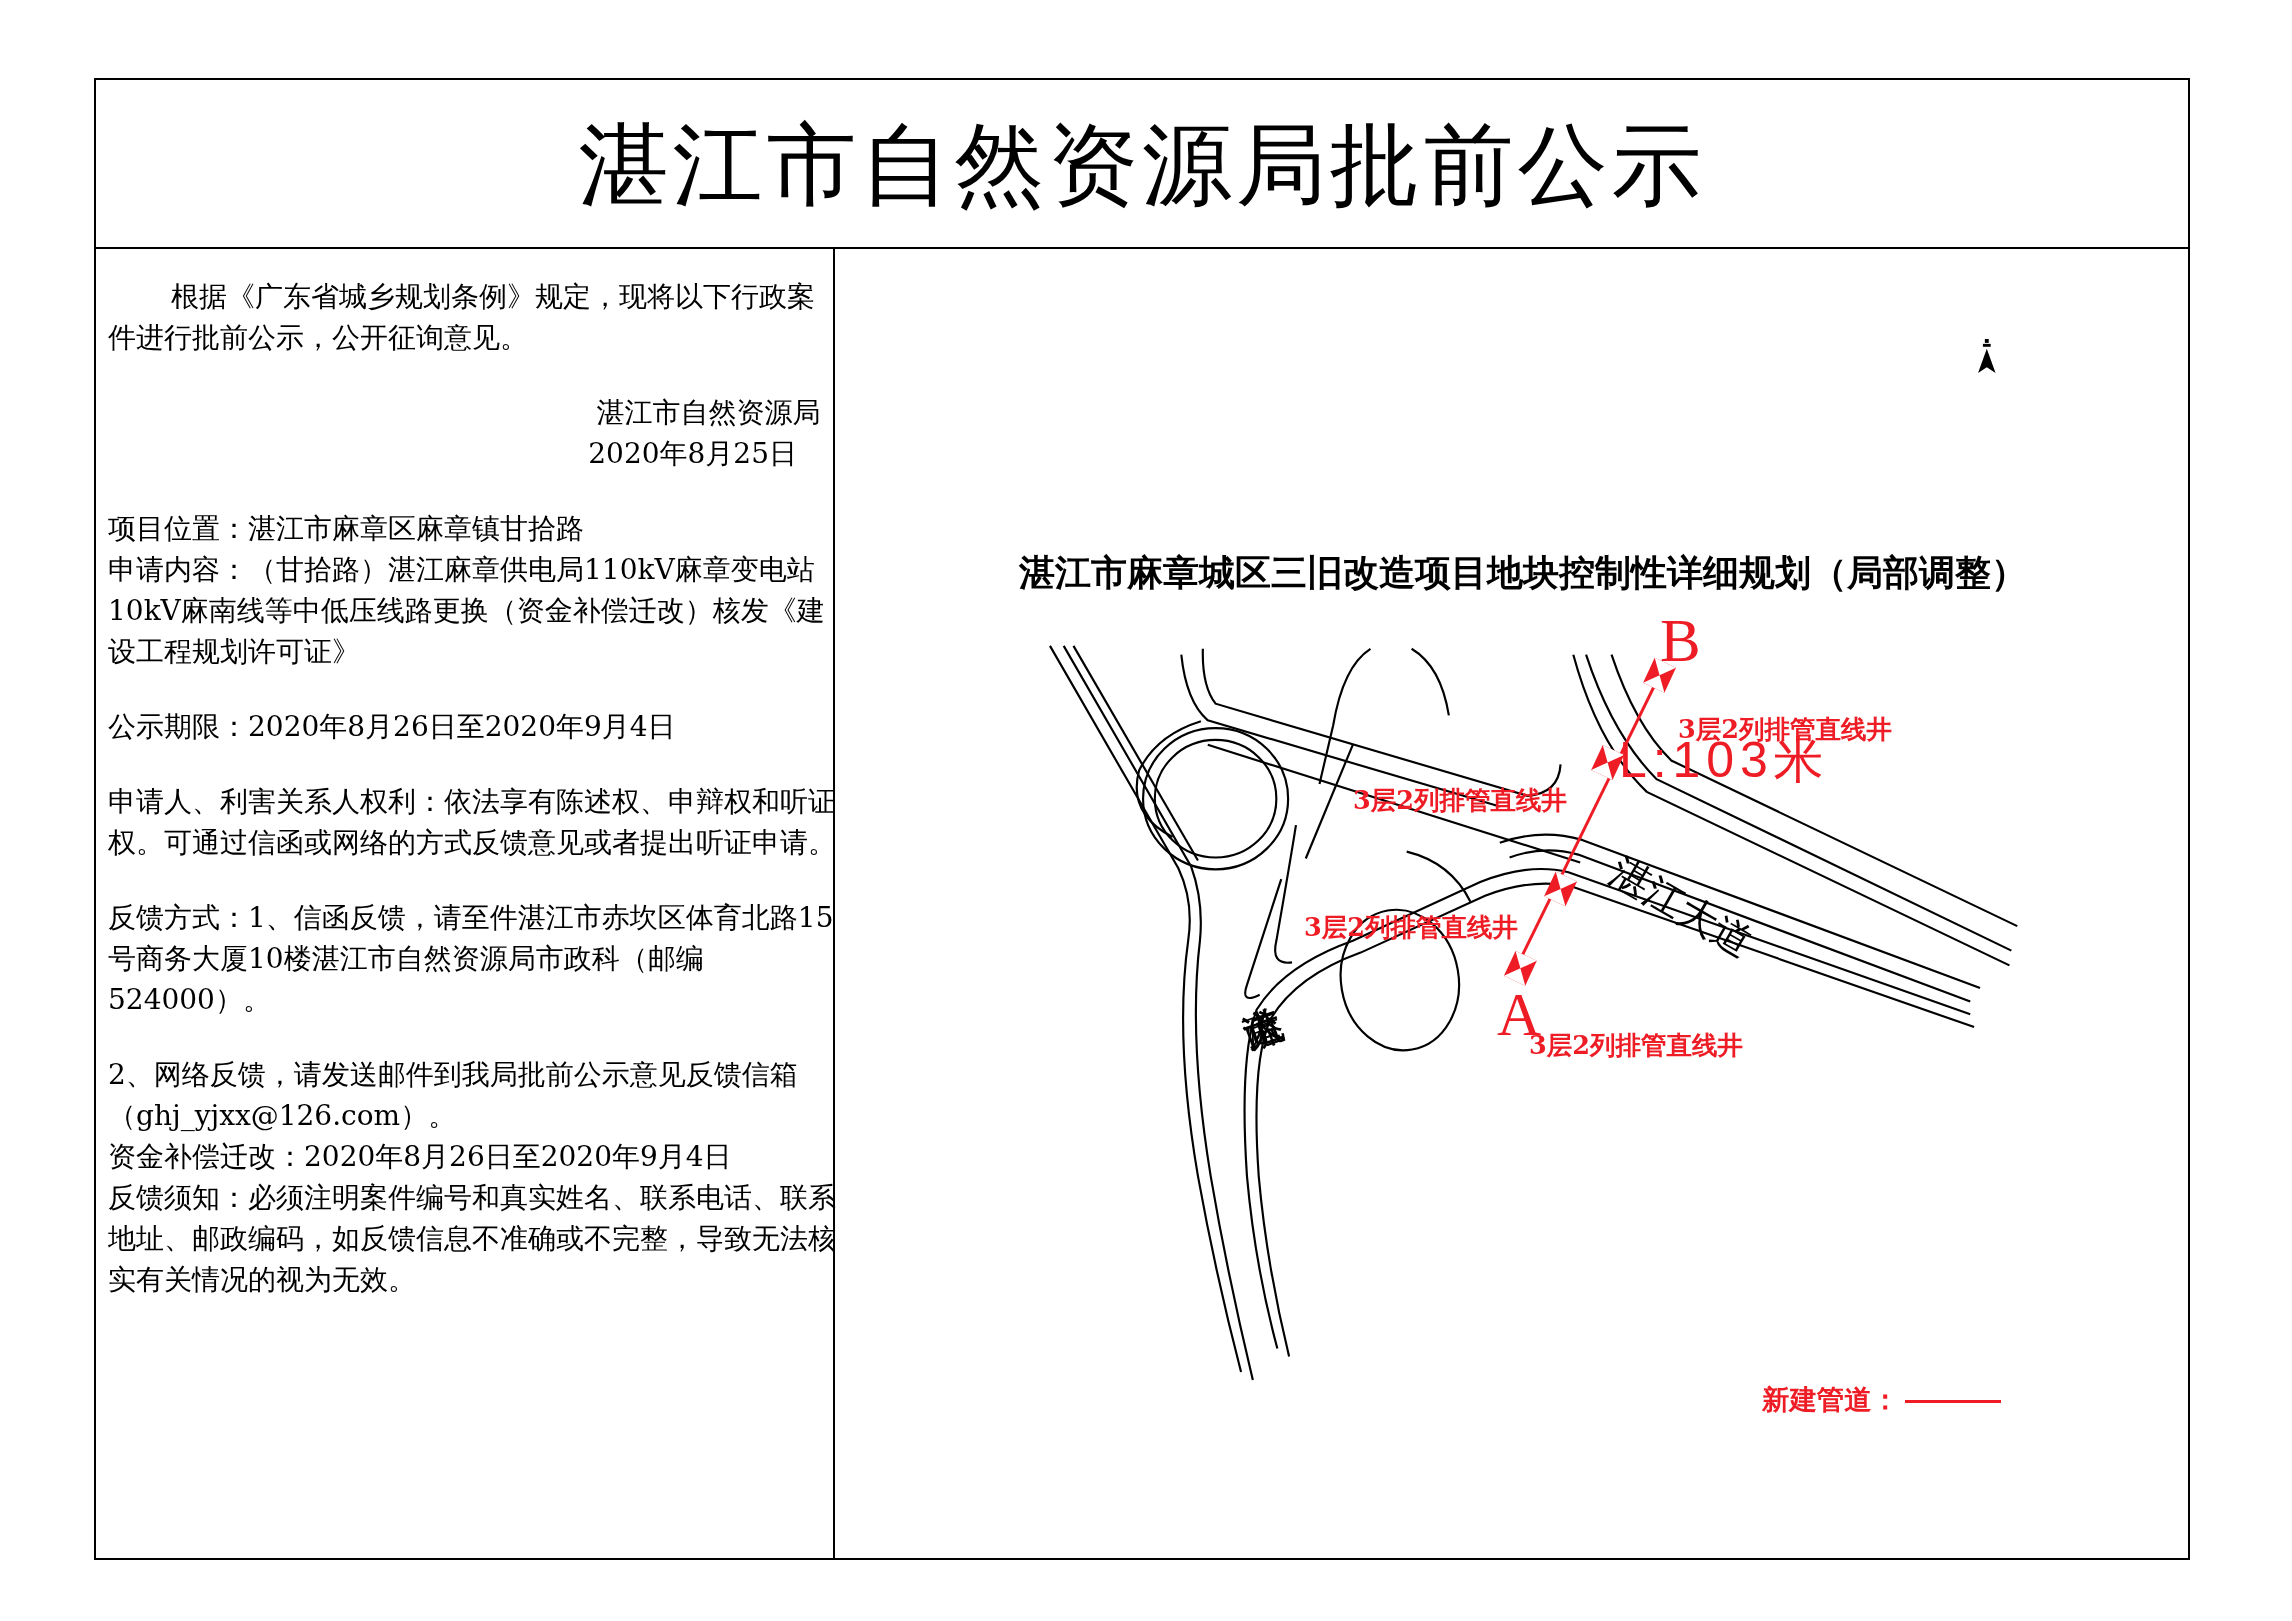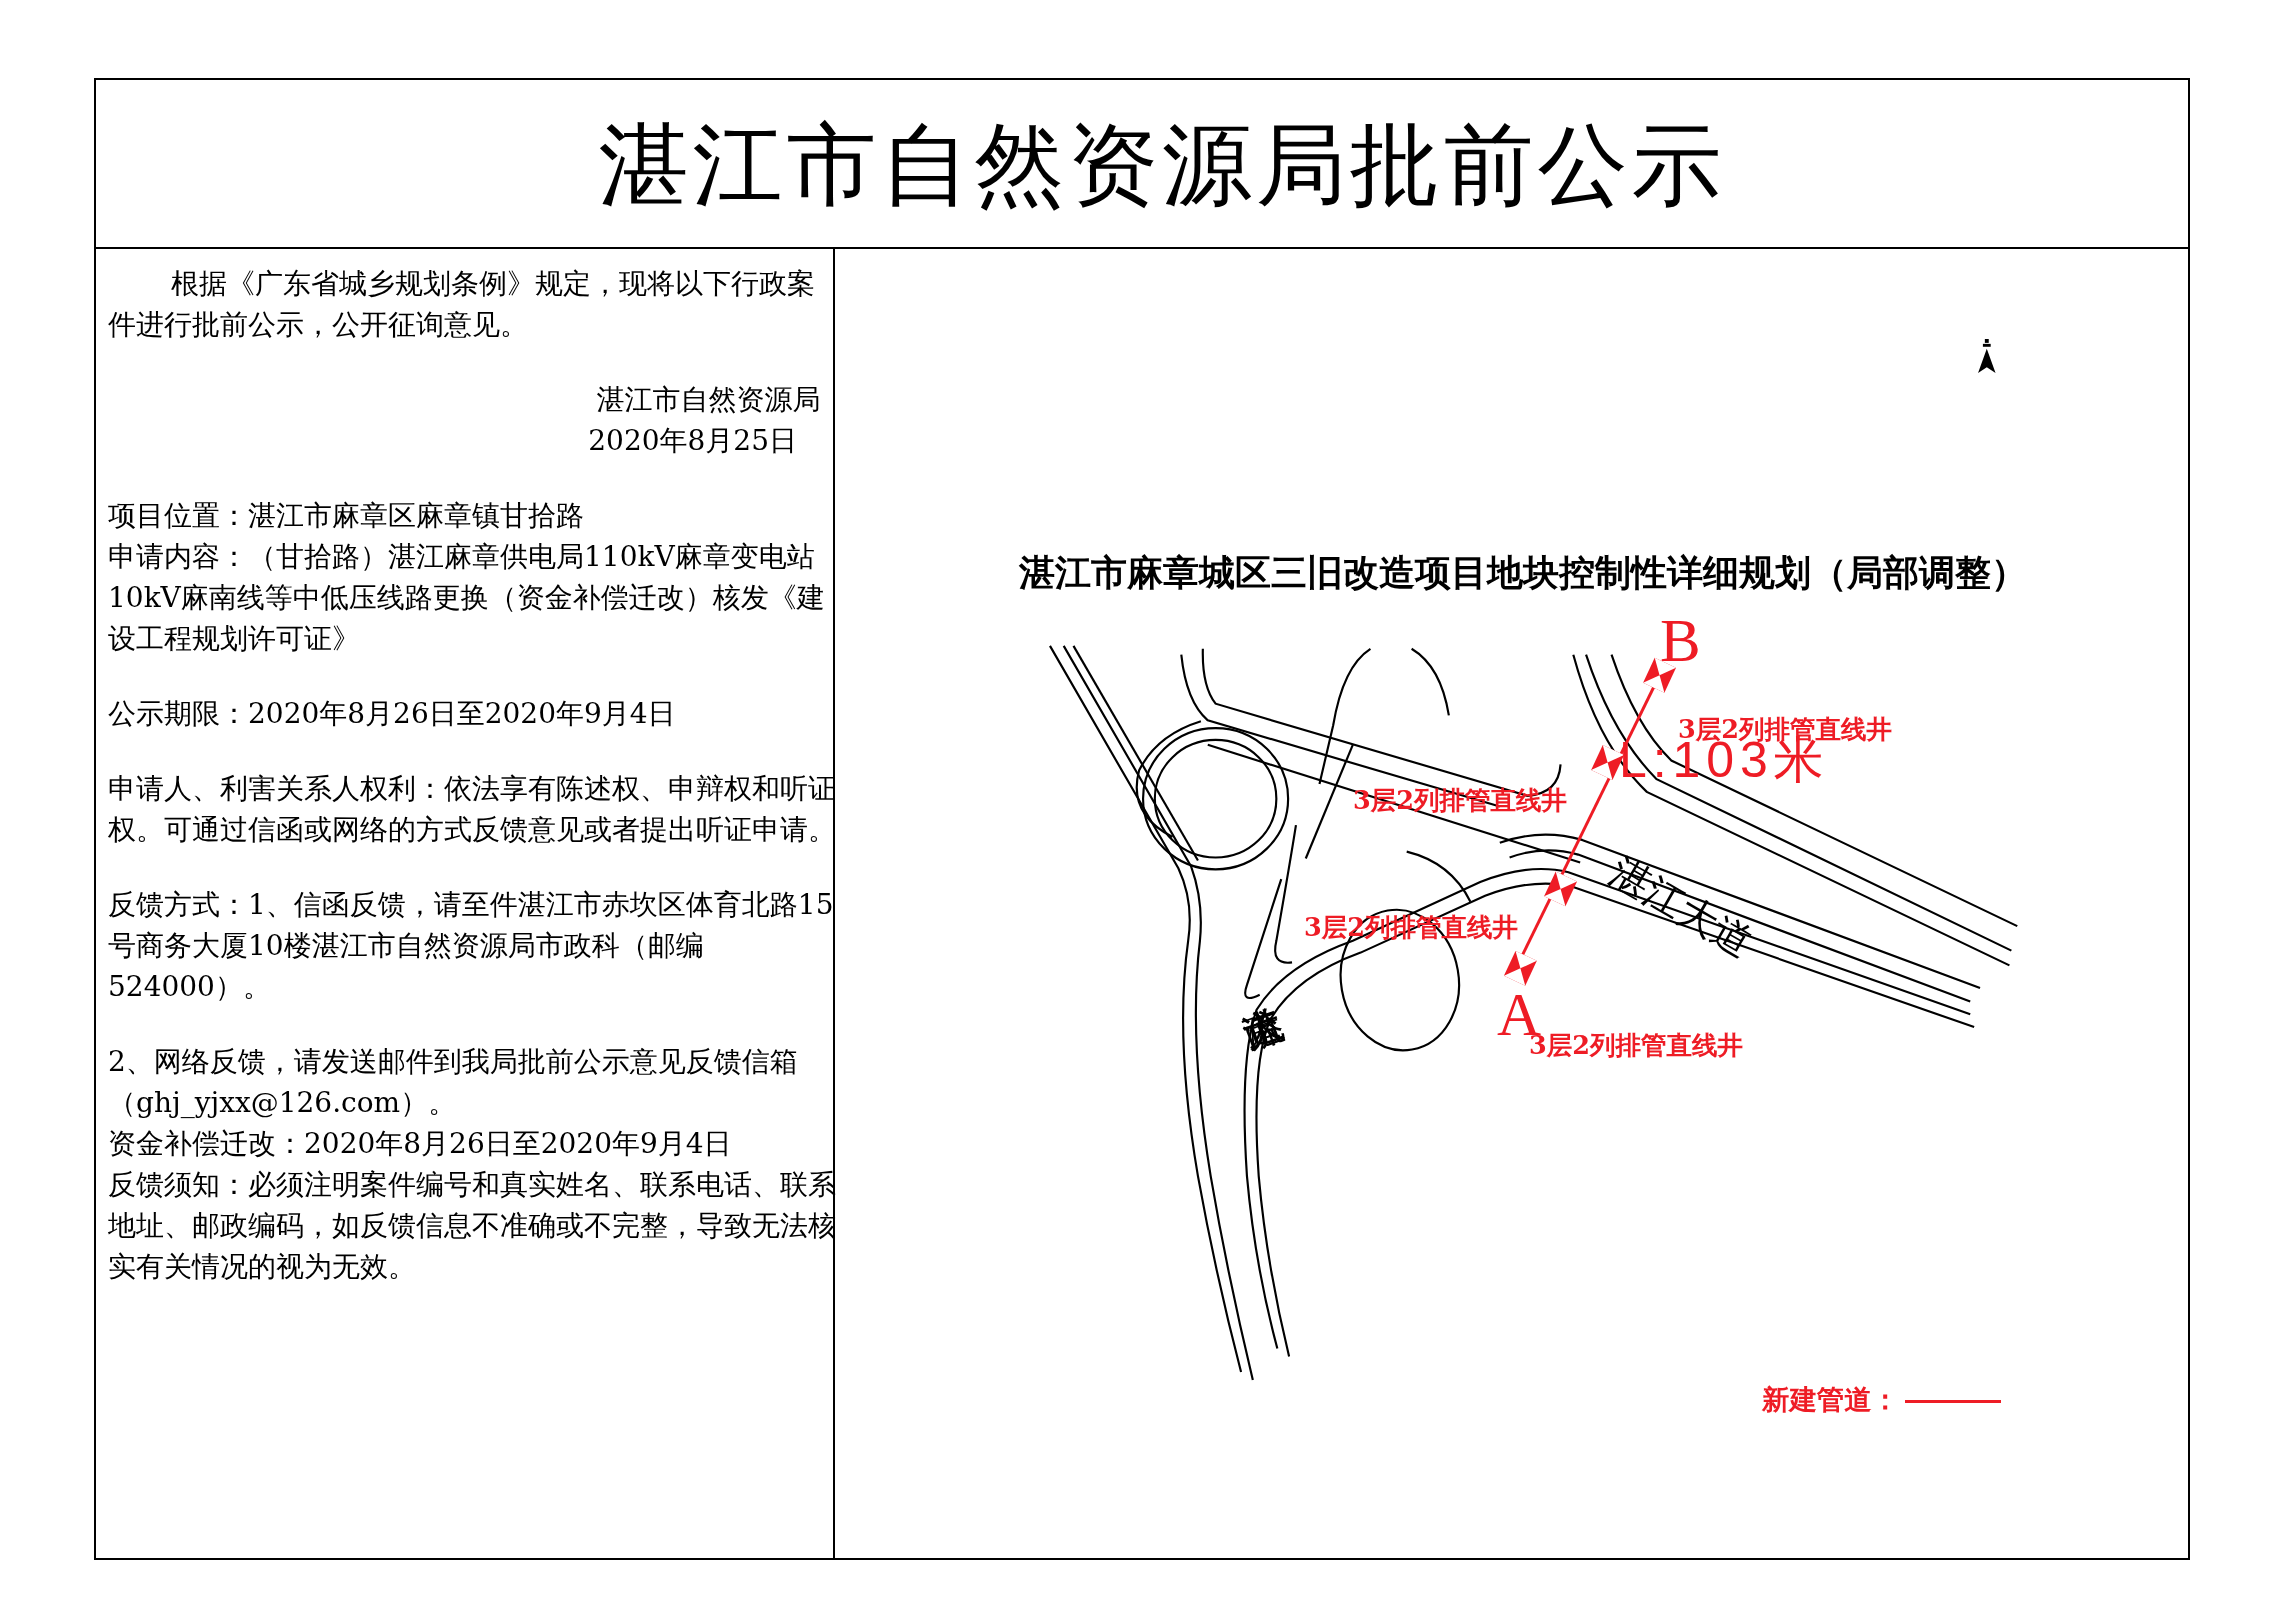--- a/index.html
+++ b/index.html
@@ -4,22 +4,22 @@
 <style>
   html, body { margin:0; padding:0; background:#ffffff; }
   body { width:2293px; height:1621px; position:relative; overflow:hidden;
          font-family:"DejaVu Serif","Liberation Serif",serif; color:#000; }
   .frame { position:absolute; left:94px; top:78px; width:2096px; height:1482px;
            border:2.9px solid #000; box-sizing:border-box; }
   .header-line { position:absolute; left:94px; top:247px; width:2096px; height:2px; background:#000; }
   .divider { position:absolute; left:833px; top:248px; width:2px; height:1311px; background:#000; }
   .main-title { position:absolute; left:94px; top:106px; width:2096px; text-align:center;
                 font-family:"DejaVu Sans","Liberation Sans",sans-serif; font-size:90px;
-                font-weight:normal; letter-spacing:3.9px; line-height:118px;padding-left:20px; }
-  .left-col { position:absolute; left:108px; top:263px; width:730px;
+                font-weight:normal; letter-spacing:3.9px; line-height:118px; }
+  .left-col { position:absolute; left:108px; top:276px; width:730px;
               font-size:28px; line-height:41px; }
   .left-col p { margin:0; }
   .gap { height:34px; }
   .indent { text-indent:63px; }
   .sign { text-align:right; padding-right:17.6px; }
   .sign-date { text-align:right; padding-right:41px; }
   .map-title { position:absolute; left:1019px; top:549px; width:980px;
                font-family:"DejaVu Sans","Liberation Sans",sans-serif;
                font-size:36px; font-weight:bold; white-space:nowrap; }
   svg.map { position:absolute; left:0; top:0; }

